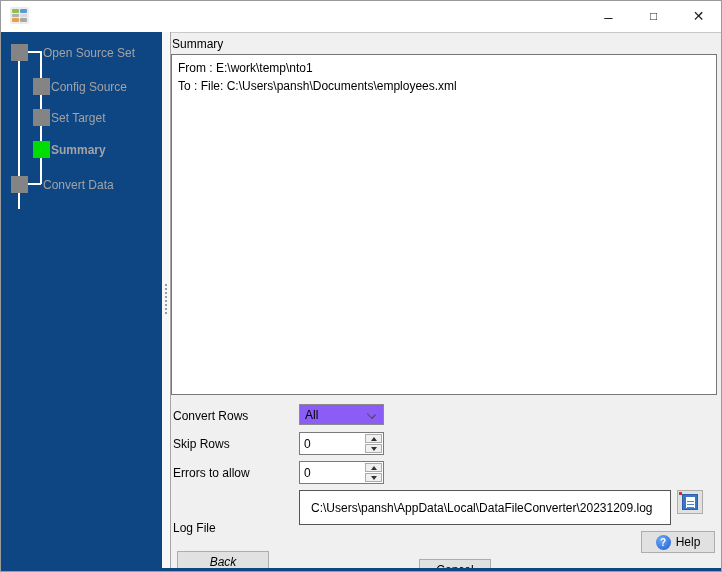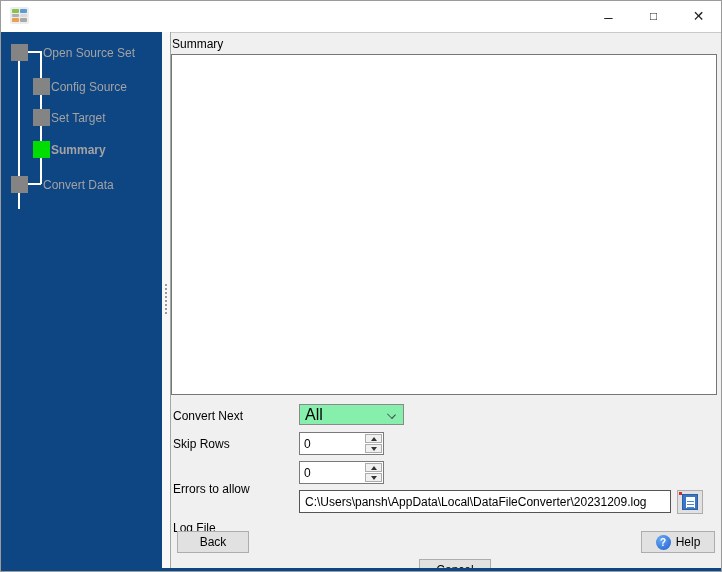--- a/index.html
+++ b/index.html
@@ -61,26 +61,26 @@
   }
   .label { position:absolute; font-size:12px; color:#000; white-space:nowrap; }
   .summary-title { left:171px; top:36px; }
   .summary-box {
     position:absolute; left:170px; top:53px; width:546px; height:341px;
     background:#ffffff; border:1px solid #767676; padding:4px 6px;
     font-size:12px; color:#000; line-height:18px; overflow:hidden;
   }
   .lbl-convert { left:172px; top:408px; }
   .lbl-skip    { left:172px; top:436px; }
-  .lbl-errors  { left:172px; top:465px;margin-top:16px; }
+  .lbl-errors  { left:172px; top:465px; }
   .lbl-log     { left:172px; top:520px; }
   .combobox {
-    position:absolute; left:298px; top:403px; width:105px; height:21px;
-    background:#86efac; border:1px solid #8a8a8a;
-    font-size:16px; display:flex; align-items:center; padding-left:5px; cursor:default;
+    position:absolute; left:298px; top:403px; width:85px; height:21px;
+    background:#8b5cf6; border:1px solid #8a8a8a;
+    font-size:12px; display:flex; align-items:center; padding-left:5px; cursor:default;
   }
   .combo-chevron {
     position:absolute; right:8px; top:6px; width:7px; height:7px;
     border-right:1px solid #444; border-bottom:1px solid #444;
     transform:rotate(45deg) scale(1,0.8);
   }
   .spinner {
     position:absolute; width:85px; height:23px;
     background:#ffffff; border:1px solid #7a7a7a;
   }
@@ -90,23 +90,23 @@
     position:absolute; left:0; top:0; width:64px; height:21px; border:none; outline:none;
     font-family:"Liberation Sans", sans-serif; font-size:12px; padding-left:4px; background:transparent;
   }
   .spin-btns { position:absolute; right:1px; top:1px; width:17px; height:19px;
     display:flex; flex-direction:column; gap:1px; }
   .spin-btn { flex:1; background:#f0f0f0; border:1px solid #acacac;
     display:flex; align-items:center; justify-content:center; }
   .tri-up { width:0; height:0; border-left:3px solid transparent; border-right:3px solid transparent; border-bottom:4px solid #333; }
   .tri-dn { width:0; height:0; border-left:3px solid transparent; border-right:3px solid transparent; border-top:4px solid #333; }
   .log-input {
-    position:absolute; left:298px; top:489px; width:372px; height:23px;
+    position:absolute; left:298px; top:489px; width:372px; height:35px;
     background:#ffffff; border:1px solid #555; font-family:"Liberation Sans", sans-serif;
-    font-size:12px; padding-left:5px; outline:none; color:#000;
+    font-size:12px; padding-left:11px; outline:none; color:#000;
   }
   .log-btn {
     position:absolute; left:676px; top:489px; width:26px; height:24px;
     background:#e1e1e1; border:1px solid #adadad;
     display:flex; align-items:center; justify-content:center; cursor:default;
   }
   .log-btn .reddot { position:absolute; left:1px; top:1px; width:3px; height:3px; background:#d02f2f; }
   .log-icon {
     width:16px; height:16px; background:#3a76c8; border:1px solid #2d5fa8;
     display:flex; align-items:center; justify-content:center;
@@ -115,21 +115,21 @@
     width:9px; height:11px; background:#ffffff;
     background-image:repeating-linear-gradient(#ffffff 0 2px, #4a86d8 2px 3px);
     background-size:7px 100%; background-repeat:no-repeat; background-position:1px 2px;
   }
   
   .btn {
     position:absolute; height:22px; background:#e1e1e1; border:1px solid #adadad;
     font-family:"Liberation Sans", sans-serif; font-size:12px; color:#000;
     display:flex; align-items:center; justify-content:center; cursor:default;
   }
-  .btn-back   { left:176px; top:530px; width:72px; }
+  .btn-back   { left:176px; top:550px; width:92px;font-style:italic; }
   .btn-next   { left:294px; top:529px; width:75px; height:24px; border:2px solid #0078d7; }
   .btn-cancel { left:418px; top:558px; width:72px; }
   .btn-help   { left:640px; top:530px; width:74px; gap:5px; }
   .help-icon {
     width:15px; height:15px; border-radius:50%;
     background:radial-gradient(circle at 35% 30%, #6aa9f4, #1d5fd0);
     color:#ffffff; font-size:10px; font-weight:bold;
     display:flex; align-items:center; justify-content:center;
   }
   .bottom-strip { position:absolute; left:0; top:567px; width:722px; height:5px; background:#0e4583; z-index:5; }
@@ -183,23 +183,25 @@
         <i></i>
         <i></i>
     </div>
   </div>
 
   <div class="content"></div>
 
   <div class="label summary-title">Summary</div>
 
   <div class="summary-box">
-  </div>
-
-  <div class="label lbl-convert">Convert Next</div>
+    <div>From : E:\work\temp\nto1</div>
+    <div>To : File: C:\Users\pansh\Documents\employees.xml</div>
+  </div>
+
+  <div class="label lbl-convert">Convert Rows</div>
   <div class="combobox">
     <span>All</span>
     <span class="combo-chevron"></span>
   </div>
 
   <div class="label lbl-skip">Skip Rows</div>
   <div class="spinner spin1">
     <input value="0" style="">
     <div class="spin-btns">
       <div class="spin-btn">

